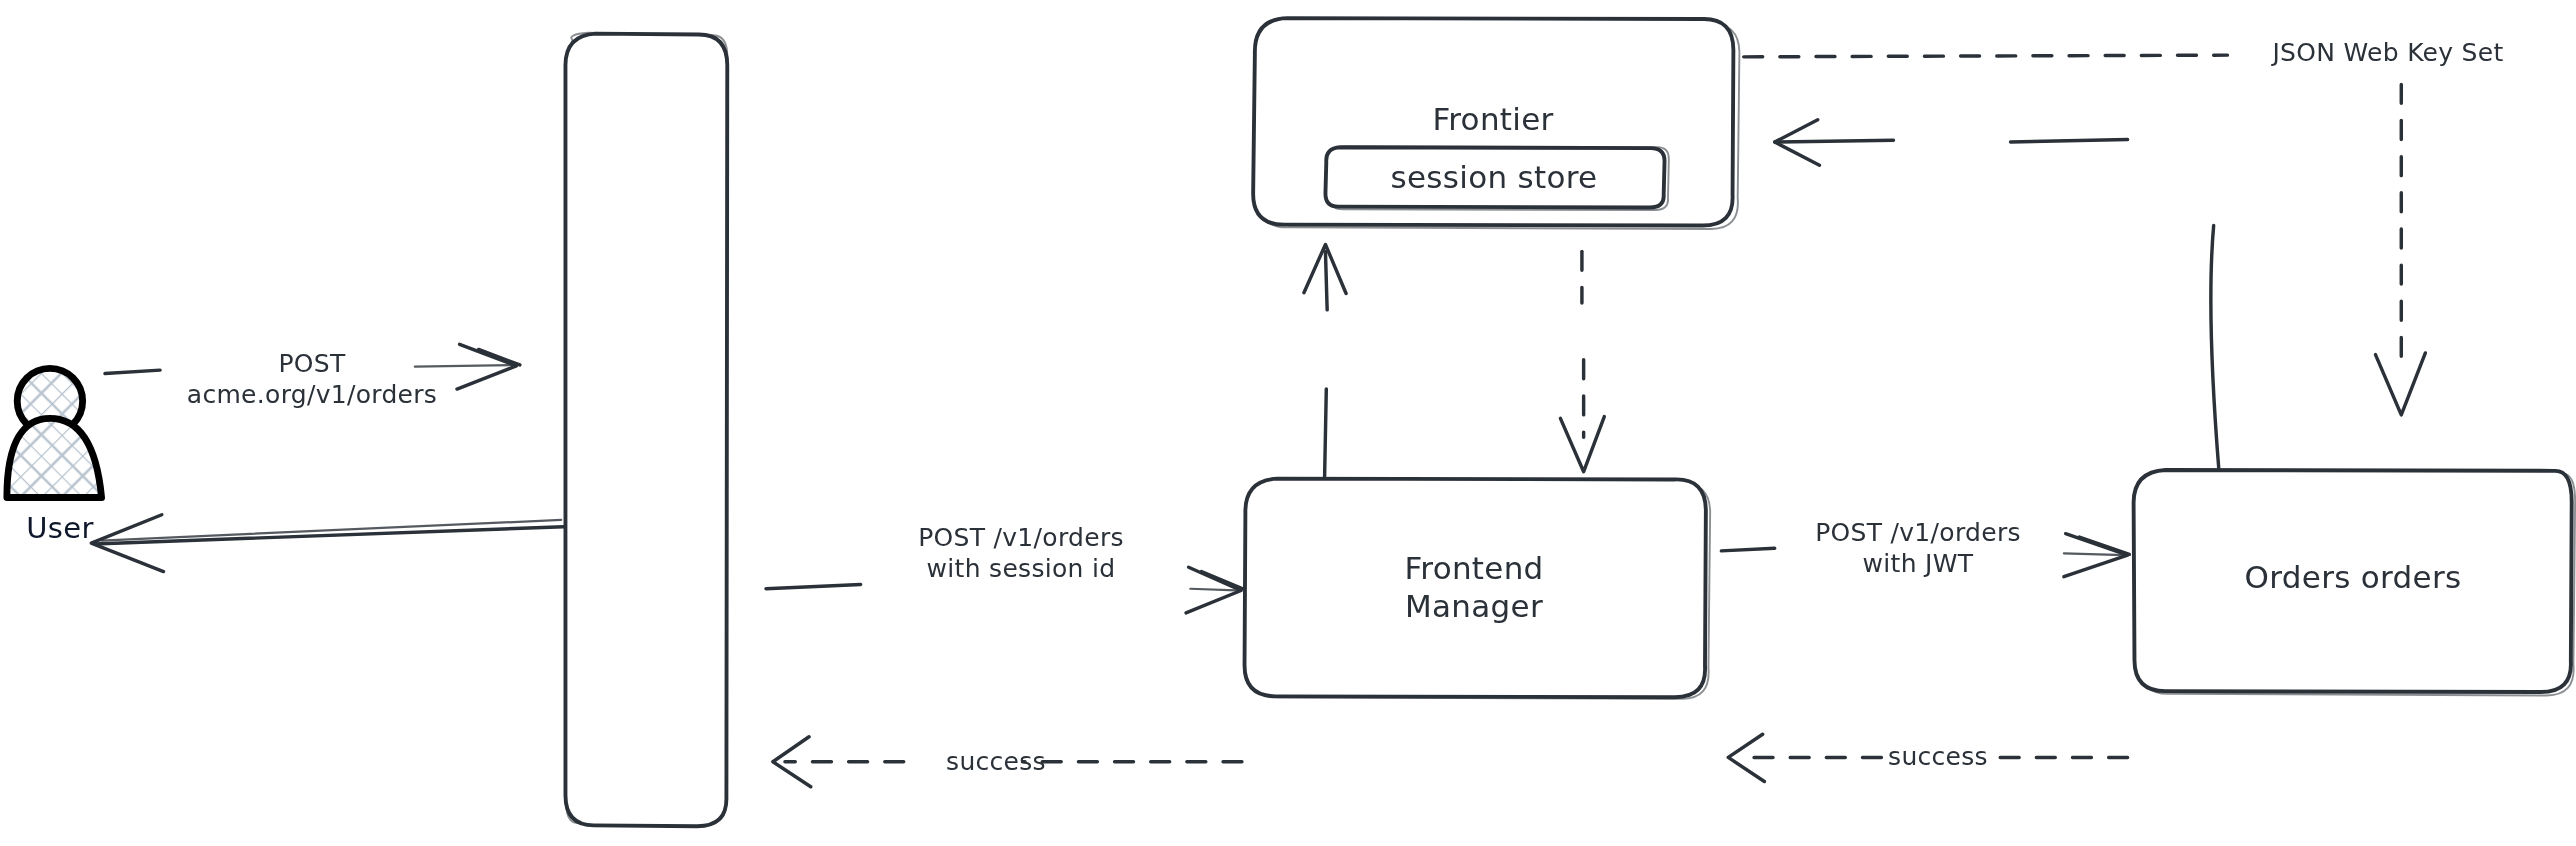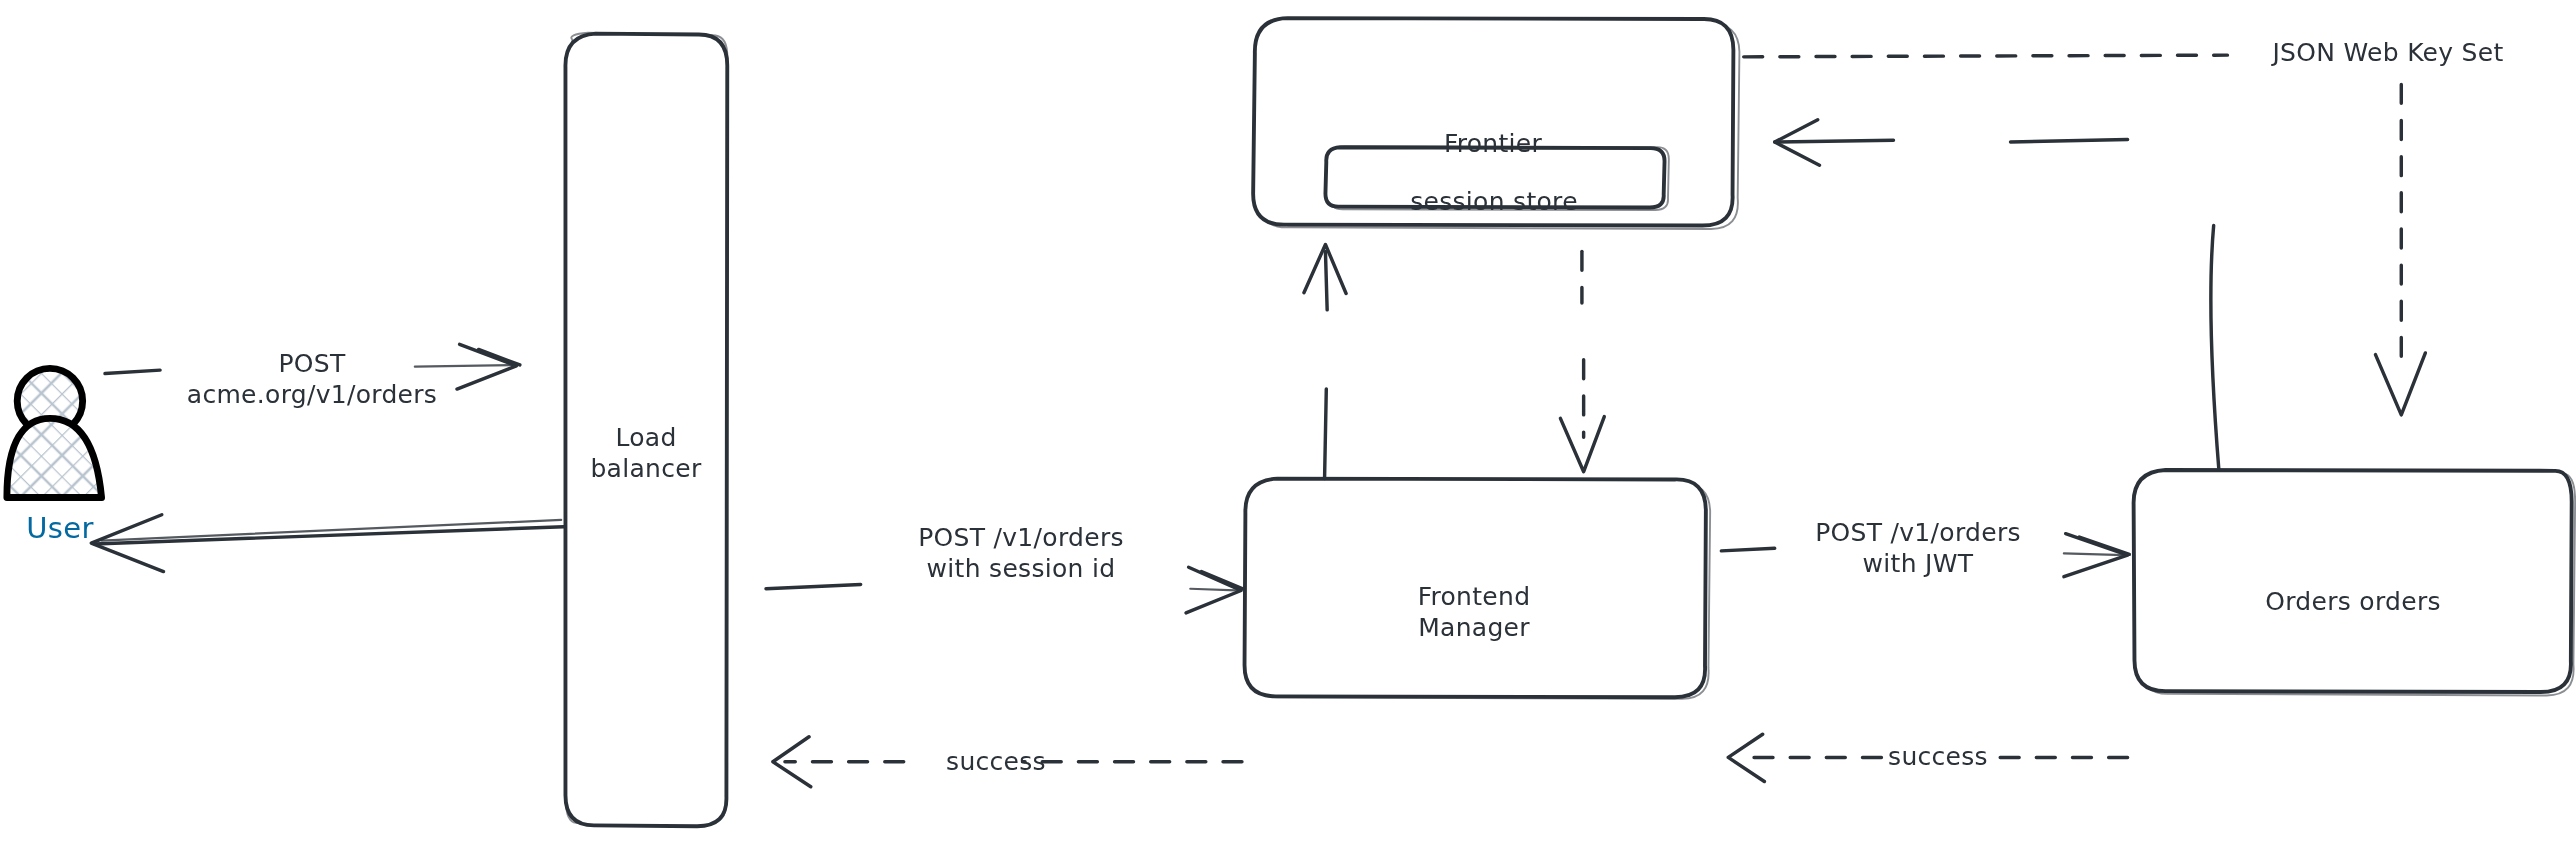--- a/index.html
+++ b/index.html
@@ -80,25 +80,24 @@
     font-family: "DejaVu Sans", sans-serif;
     font-size: 25px;
     line-height: 1.22;
     white-space: pre;
     letter-spacing: 0.3px;
     text-align: center;
     transform: translate(-50%, -50%);
     pointer-events: none;
   }
   .lbl.node-title {
-    font-size: 25px;
-    margin-top: 24px;
+    font-size: 31px;
   }
   .lbl.user-name {
-    color: #0369a1;
+    color: #0f172a;
     font-size: 29px;
     font-weight: 500;
   }
 </style>
 </head>
 <body>
 
 <div id="canvas">
 
   <svg class="layer" viewBox="0 0 2993 984">
@@ -200,22 +199,20 @@
 
     <g>
       <path class="edge-dashed" d="M2026 66 L2588 64"></path>
       <path class="edge-dashed" d="M2790 98 L2790 430"></path>
       <path class="arrow-head" d="M2760 412 L2790 482 L2818 410"></path>
     </g>
   </svg>
 
   <div class="lbl user-name" style="left:60px; top:529px;">User</div>
 
-  <div class="lbl node-title" style="left:646px; top:429px;">Load
-balancer</div>
 
   <div class="lbl node-title" style="left:1493px; top:120px;">Frontier</div>
 
   <div class="lbl node-title" style="left:1494px; top:178px;">session store</div>
 
   <div class="lbl node-title" style="left:1474px; top:588px;">Frontend
 Manager</div>
 
   <div class="lbl node-title" style="left:2353px; top:578px;">Orders orders</div>
 

